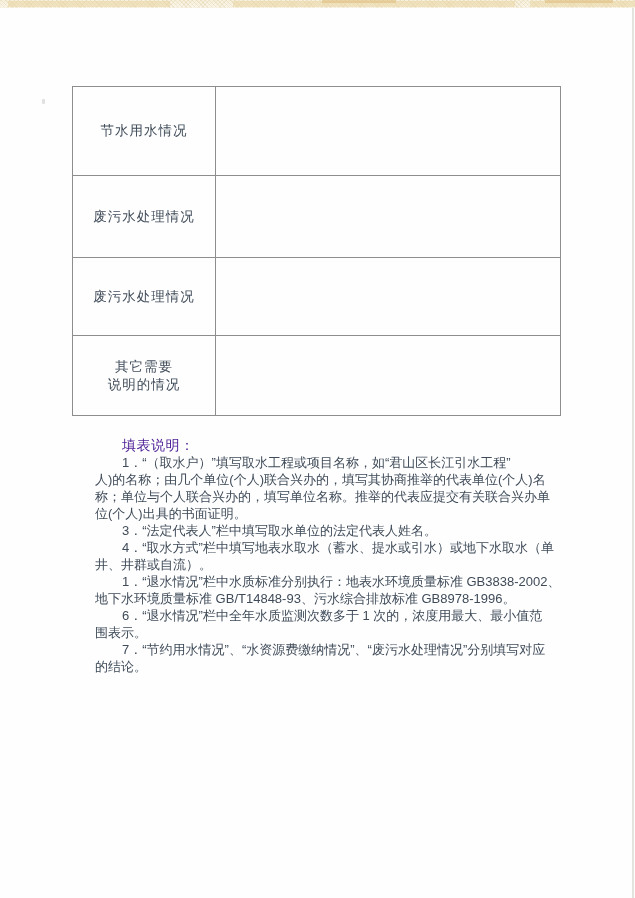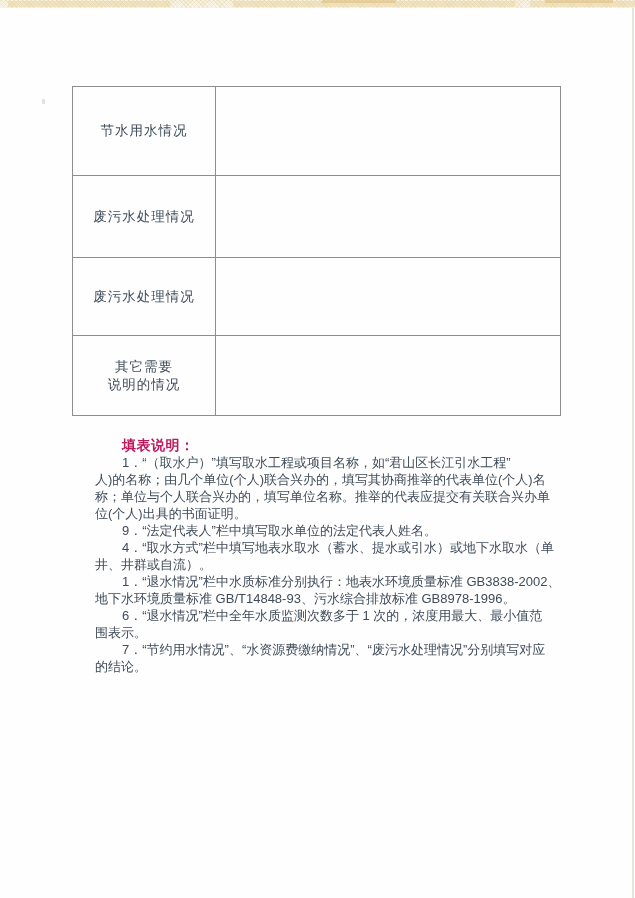--- a/index.html
+++ b/index.html
@@ -96,23 +96,23 @@
   .notes {
     position: absolute;
     left: 95px;
     top: 436px;
     width: 468px;
     color: #3f4b59;
     font-size: 13px;
     line-height: 17px;
   }
   .notes-heading {
-    font-weight: bold;
+    font-weight: normal;
     font-size: 14px;
-    color: #be185d;
+    color: #4c1d95;
     padding-left: 27px;
     line-height: 18px;
     letter-spacing: 0.5px;
   }
   .note-line {
     white-space: nowrap;
   }
   .note-line.indent {
     padding-left: 27px;
   }
@@ -153,21 +153,21 @@
     </tr>
   </tbody>
     </table>
 
   <div class="notes">
     <div class="notes-heading">填表说明：</div>
     <div class="note-line indent">1．“（取水户）”填写取水工程或项目名称，如“君山区长江引水工程”</div>
     <div class="note-line">人)的名称；由几个单位(个人)联合兴办的，填写其协商推举的代表单位(个人)名</div>
     <div class="note-line">称；单位与个人联合兴办的，填写单位名称。推举的代表应提交有关联合兴办单</div>
     <div class="note-line">位(个人)出具的书面证明。</div>
-    <div class="note-line indent">9．“法定代表人”栏中填写取水单位的法定代表人姓名。</div>
+    <div class="note-line indent">3．“法定代表人”栏中填写取水单位的法定代表人姓名。</div>
     <div class="note-line indent">4．“取水方式”栏中填写地表水取水（蓄水、提水或引水）或地下水取水（单</div>
     <div class="note-line">井、井群或自流）。</div>
     <div class="note-line indent">1．“退水情况”栏中水质标准分别执行：地表水环境质量标准 GB3838-2002、</div>
     <div class="note-line">地下水环境质量标准 GB/T14848-93、污水综合排放标准 GB8978-1996。</div>
     <div class="note-line indent">6．“退水情况”栏中全年水质监测次数多于 1 次的，浓度用最大、最小值范</div>
     <div class="note-line">围表示。</div>
     <div class="note-line indent">7．“节约用水情况”、“水资源费缴纳情况”、“废污水处理情况”分别填写对应</div>
     <div class="note-line">的结论。</div>
   </div>
 

